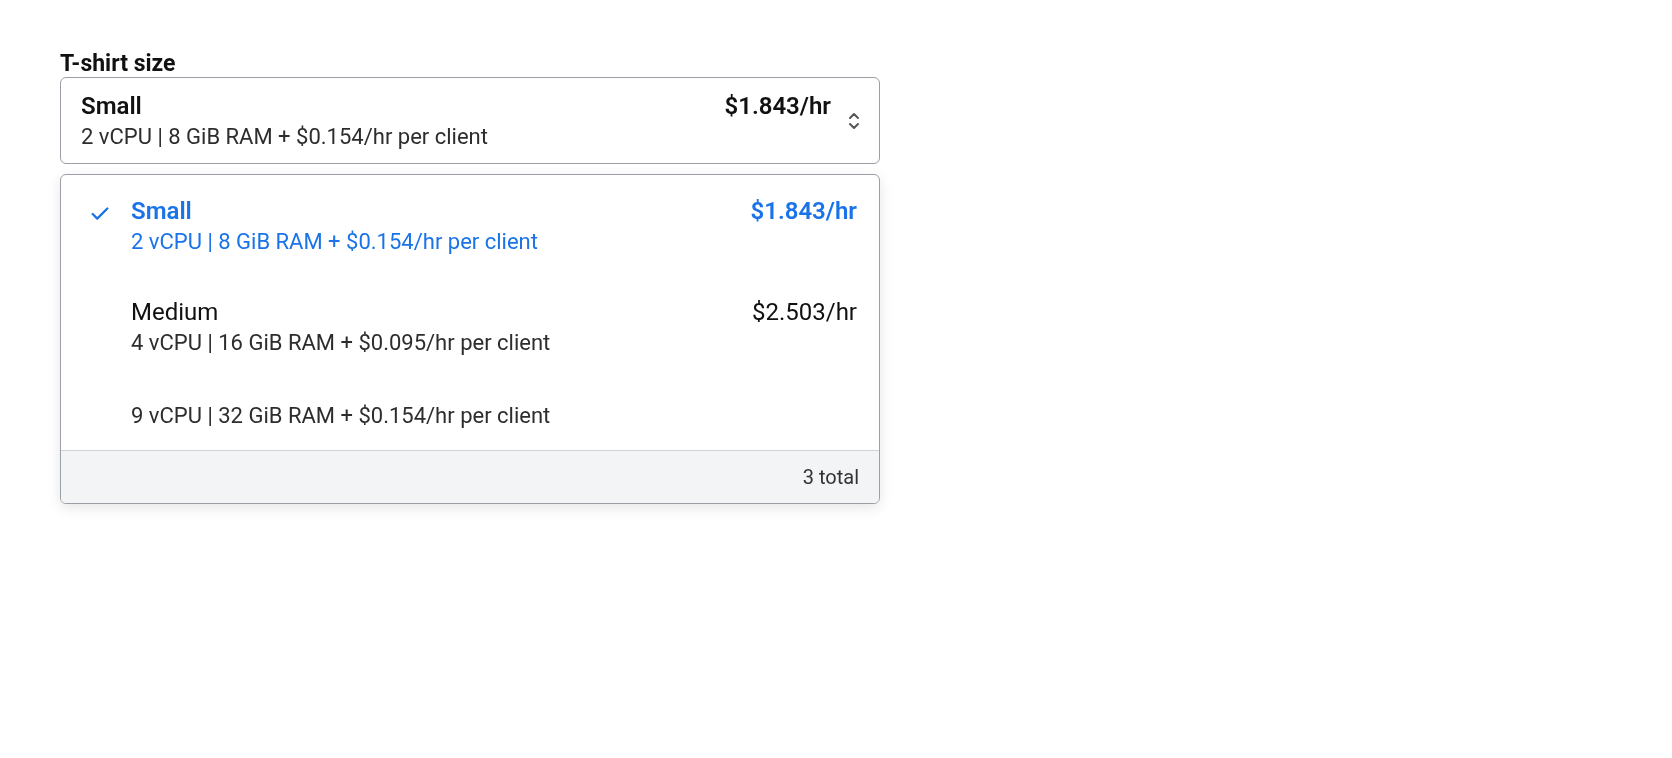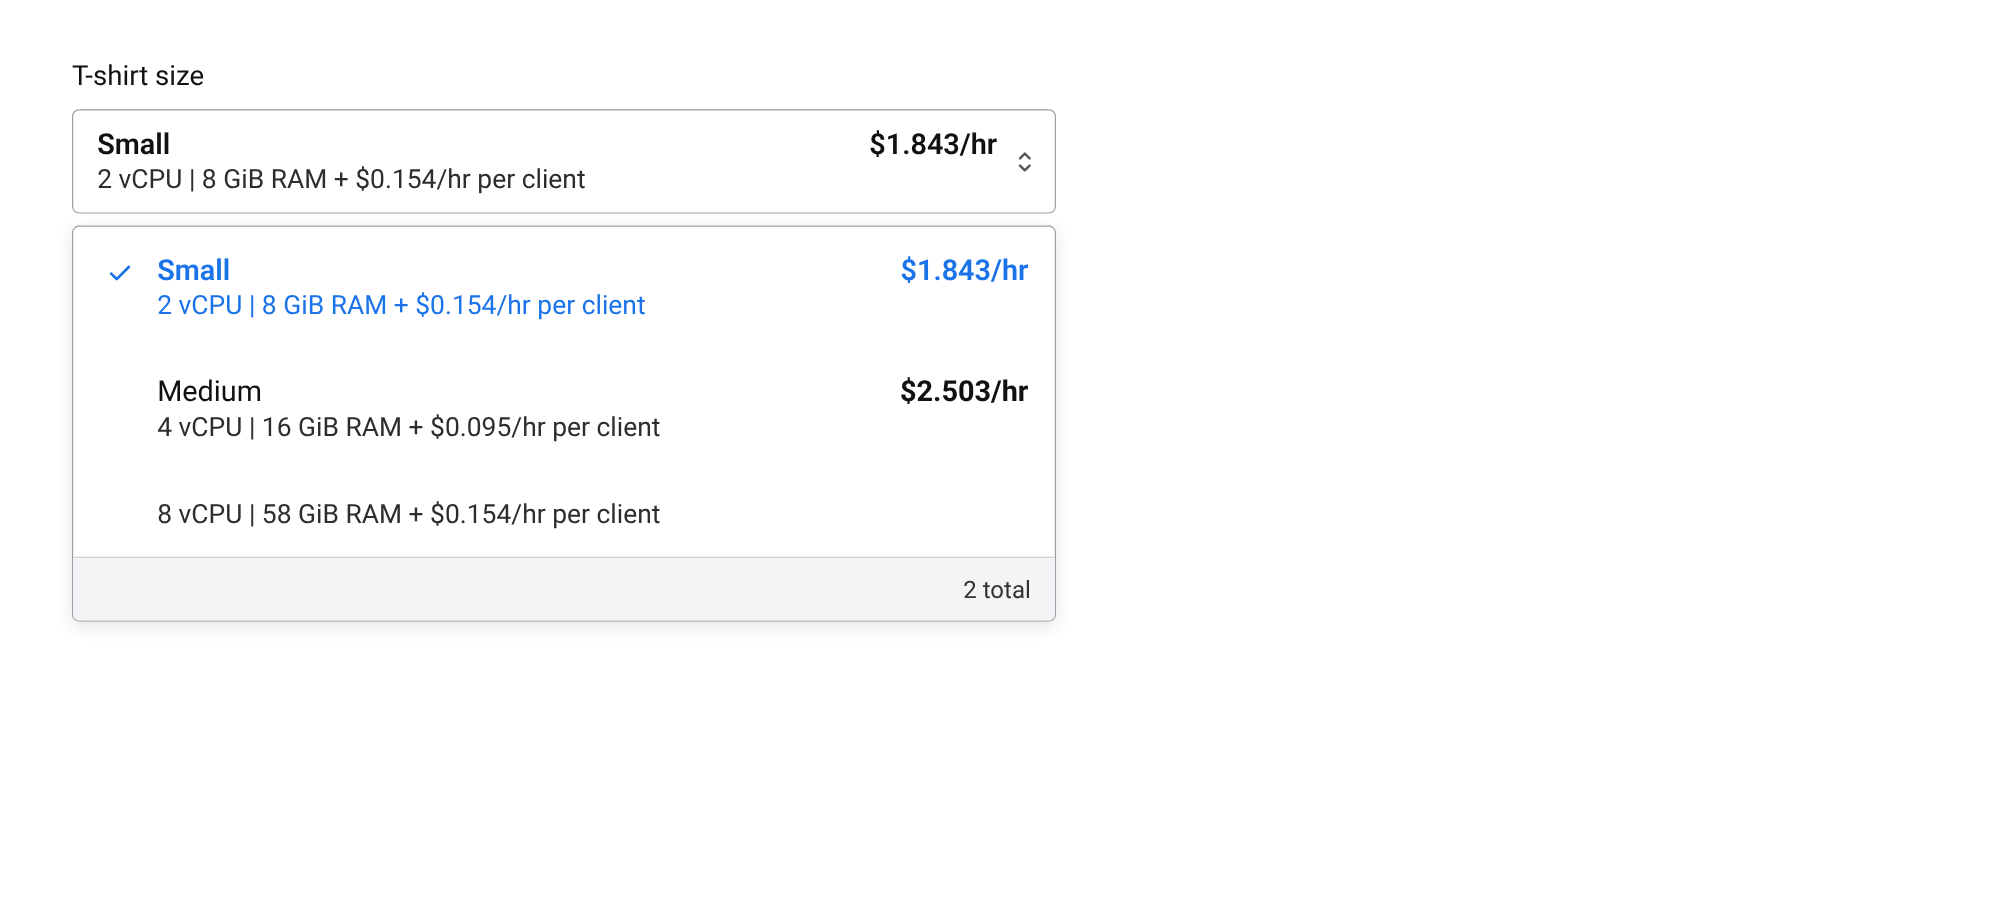--- a/index.html
+++ b/index.html
@@ -7,22 +7,21 @@
     margin: 0;
     padding: 50px 60px;
     font-family: -apple-system, BlinkMacSystemFont, "Segoe UI", Roboto, "Helvetica Neue", Arial, sans-serif;
     color: #111;
     background: #fff;
     font-size: 16px;
   }
 
   .field-label {
     font-size: 23px;
-    font-weight: 400;
-    margin-bottom: 14px;
+    font-weight: 700;
   }
 
   .select-wrap {
     width: 820px;
     position: relative;
   }
 
   .select-trigger {
     border: 1px solid #9aa0a6;
     border-radius: 6px;
@@ -99,21 +98,21 @@
     justify-content: space-between;
     align-items: baseline;
   }
   .opt-name {
     font-size: 24px;
     font-weight: 400;
     color: #111;
   }
   .opt-price {
     font-size: 24px;
-    font-weight: 700;
+    font-weight: 400;
     color: #111;
   }
   .opt-desc {
     font-size: 22px;
     color: #2d2d2d;
     margin-top: 4px;
   }
 
   .footer {
     border-top: 1px solid #d0d3d6;
@@ -184,25 +183,25 @@
 
     <div class="option">
       <div class="opt-row">
         <span class="opt-name">Medium</span>
         <span class="opt-price">$2.503/hr</span>
       </div>
       <div class="opt-desc">4 vCPU | 16 GiB RAM + $0.095/hr per client</div>
     </div>
 
     <div class="option">
-      <div class="opt-desc">8 vCPU | 58 GiB RAM + $0.154/hr per client</div>
+      <div class="opt-desc">9 vCPU | 32 GiB RAM + $0.154/hr per client</div>
     </div>
 
     <div class="footer">
-      <span>2 total</span>
+      <span>3 total</span>
     </div>
   </div>
 
   <div class="annotation-wrap" style="left:820px; top:576px;">
     <div class="annotation-dot" style="left:-6px; top:42px;"></div>
     <svg width="90" height="60" style="position:absolute; left:-2px; top:-8px; overflow:visible;">
       <path d="M0,54 L22,54 Q30,54 30,46 L30,18 Q30,10 38,10 L74,10" fill="none" stroke="#1a73e8" stroke-width="1.5"></path>
     </svg>
     <div class="annotation-label" style="left:74px; top:-14px;">Total count</div>
   </div>

